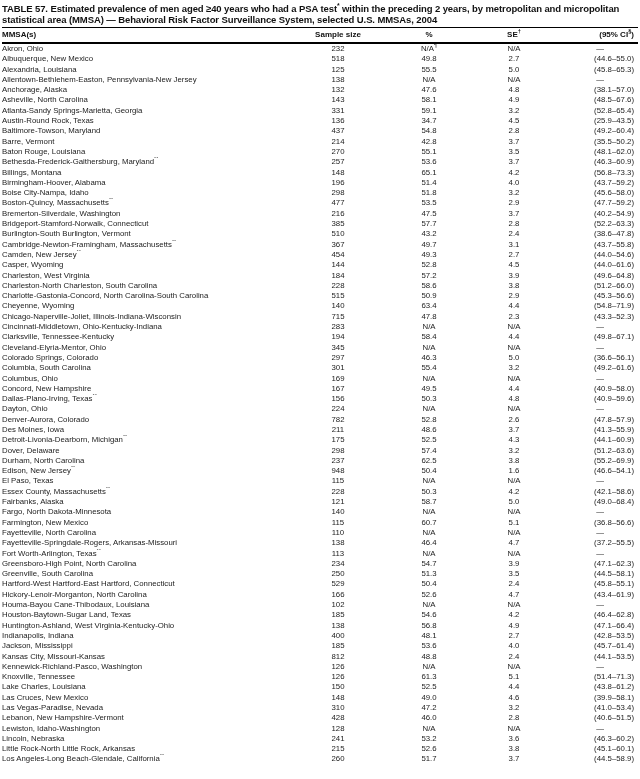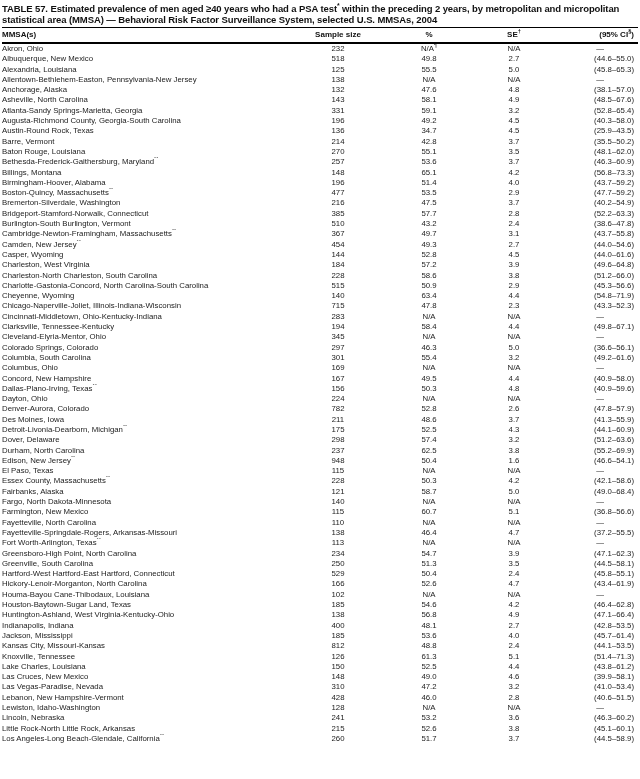--- a/index.html
+++ b/index.html
@@ -124,34 +124,34 @@
           <td class="c-ci">(48.5–67.6)</td>
         </tr>
         <tr>
           <td class="c-mmsa">Atlanta-Sandy Springs-Marietta, Georgia</td>
           <td class="c-num">331</td>
           <td class="c-num">59.1</td>
           <td class="c-num">3.2</td>
           <td class="c-ci">(52.8–65.4)</td>
         </tr>
         <tr>
-          <td class="c-mmsa">Augusta-Richmond County, Georgia-South Carolina</td>
-          <td class="c-num">196</td>
-          <td class="c-num">49.2</td>
-          <td class="c-num">4.5</td>
-          <td class="c-ci">(40.3–58.0)</td>
-        </tr>
-        <tr>
           <td class="c-mmsa">Austin-Round Rock, Texas</td>
           <td class="c-num">136</td>
           <td class="c-num">34.7</td>
           <td class="c-num">4.5</td>
           <td class="c-ci">(25.9–43.5)</td>
         </tr>
         <tr>
+          <td class="c-mmsa">Baltimore-Towson, Maryland</td>
+          <td class="c-num">437</td>
+          <td class="c-num">54.8</td>
+          <td class="c-num">2.8</td>
+          <td class="c-ci">(49.2–60.4)</td>
+        </tr>
+        <tr>
           <td class="c-mmsa">Barre, Vermont</td>
           <td class="c-num">214</td>
           <td class="c-num">42.8</td>
           <td class="c-num">3.7</td>
           <td class="c-ci">(35.5–50.2)</td>
         </tr>
         <tr>
           <td class="c-mmsa">Baton Rouge, Louisiana</td>
           <td class="c-num">270</td>
           <td class="c-num">55.1</td>
@@ -173,20 +173,27 @@
           <td class="c-ci">(56.8–73.3)</td>
         </tr>
         <tr>
           <td class="c-mmsa">Birmingham-Hoover, Alabama</td>
           <td class="c-num">196</td>
           <td class="c-num">51.4</td>
           <td class="c-num">4.0</td>
           <td class="c-ci">(43.7–59.2)</td>
         </tr>
         <tr>
+          <td class="c-mmsa">Boise City-Nampa, Idaho</td>
+          <td class="c-num">298</td>
+          <td class="c-num">51.8</td>
+          <td class="c-num">3.2</td>
+          <td class="c-ci">(45.6–58.0)</td>
+        </tr>
+        <tr>
           <td class="c-mmsa">Boston-Quincy, Massachusetts<sup>*</sup><sup>*</sup></td>
           <td class="c-num">477</td>
           <td class="c-num">53.5</td>
           <td class="c-num">2.9</td>
           <td class="c-ci">(47.7–59.2)</td>
         </tr>
         <tr>
           <td class="c-mmsa">Bremerton-Silverdale, Washington</td>
           <td class="c-num">216</td>
           <td class="c-num">47.5</td>
@@ -488,20 +495,27 @@
           <td class="c-ci">(45.7–61.4)</td>
         </tr>
         <tr>
           <td class="c-mmsa">Kansas City, Missouri-Kansas</td>
           <td class="c-num">812</td>
           <td class="c-num">48.8</td>
           <td class="c-num">2.4</td>
           <td class="c-ci">(44.1–53.5)</td>
         </tr>
         <tr>
+          <td class="c-mmsa">Kennewick-Richland-Pasco, Washington</td>
+          <td class="c-num">126</td>
+          <td class="c-num">N/A</td>
+          <td class="c-num">N/A</td>
+          <td class="c-ci dash">—</td>
+        </tr>
+        <tr>
           <td class="c-mmsa">Knoxville, Tennessee</td>
           <td class="c-num">126</td>
           <td class="c-num">61.3</td>
           <td class="c-num">5.1</td>
           <td class="c-ci">(51.4–71.3)</td>
         </tr>
         <tr>
           <td class="c-mmsa">Lake Charles, Louisiana</td>
           <td class="c-num">150</td>
           <td class="c-num">52.5</td>

